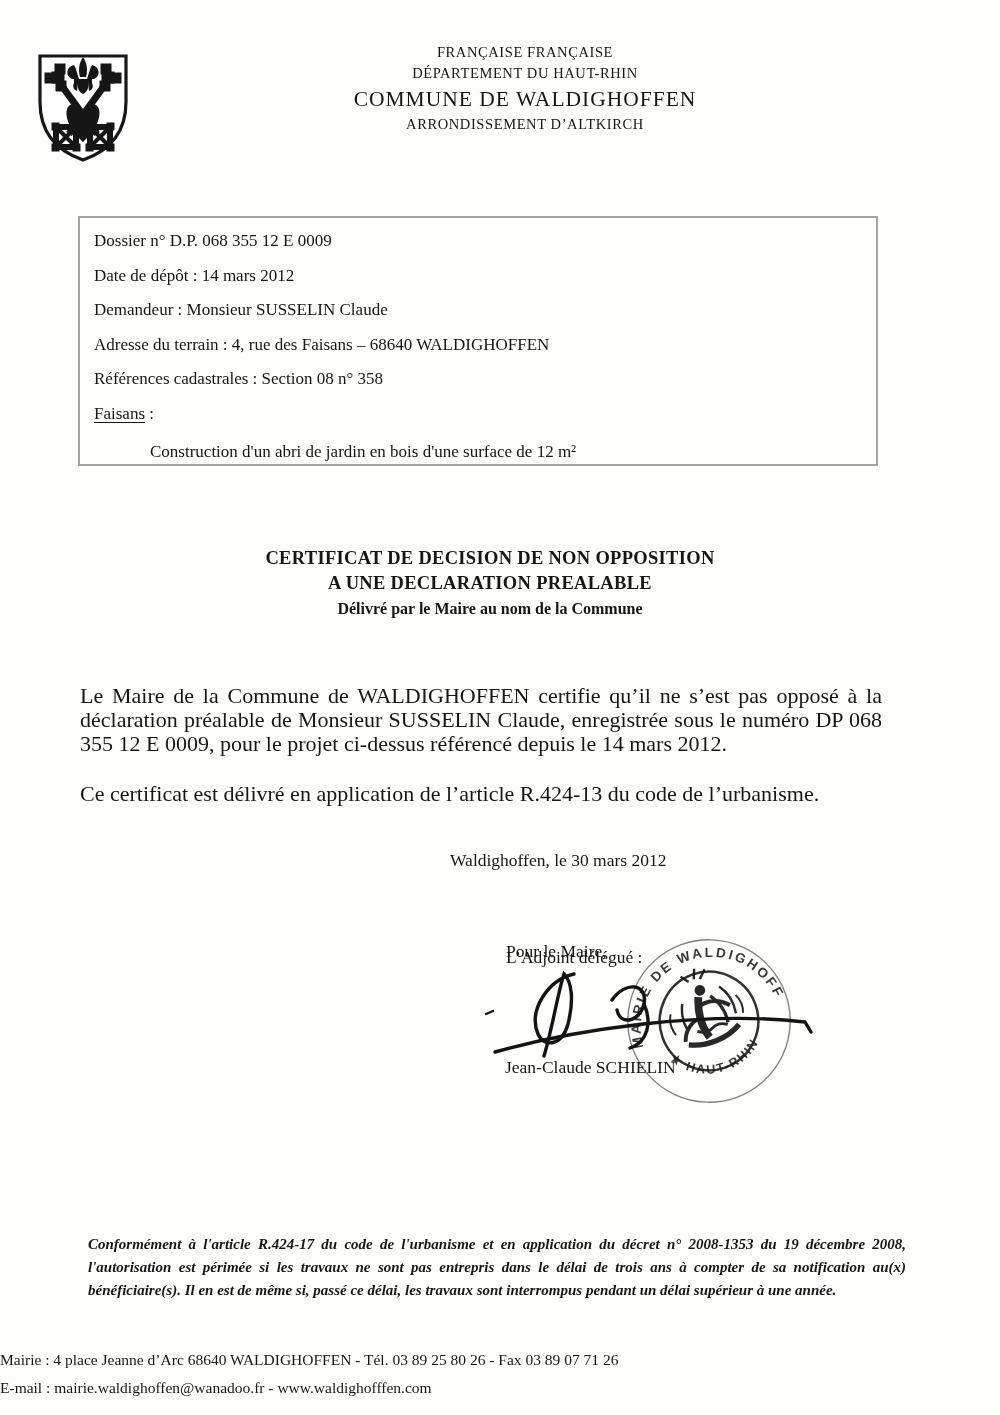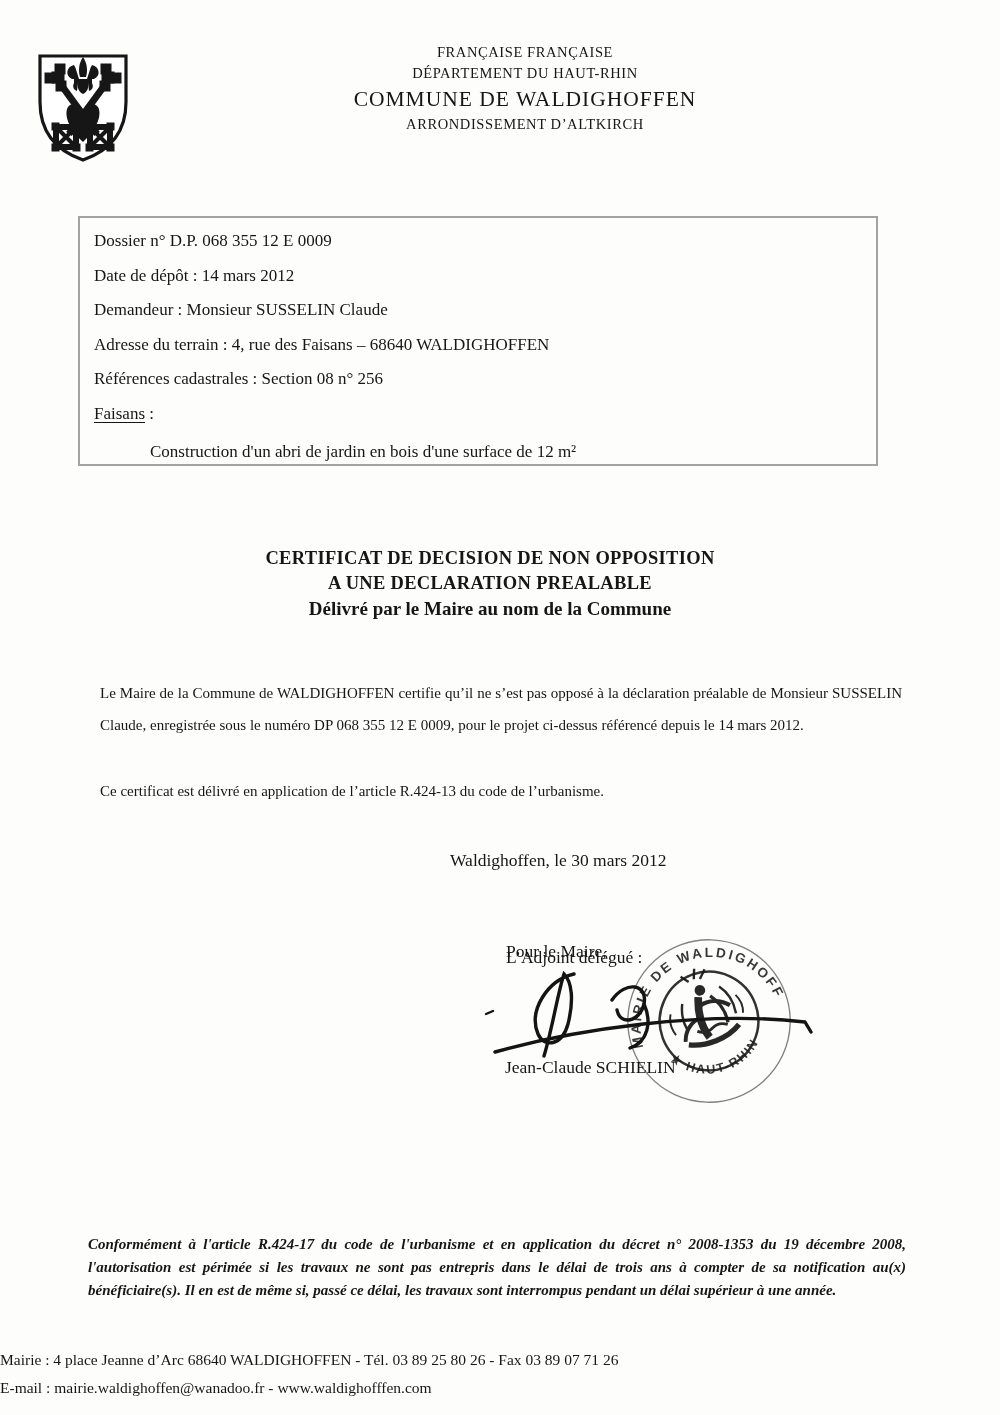--- a/index.html
+++ b/index.html
@@ -22,23 +22,23 @@
     position:absolute;left:78px;top:216px;width:782px;height:221px;
     border:2px solid #a3a3a3;background:transparent;
     padding:13px 0 12px 14px;font-size:17px;
   }
   .box-row{margin-bottom:14.5px;line-height:20px;}
   .u{text-decoration:underline;text-underline-offset:3px;}
   .box-desc{margin-top:18px;padding-left:56px;line-height:20px;}
   
   .title-block{position:absolute;left:80px;top:546px;width:820px;text-align:center;font-weight:bold;}
   .t1{font-size:18.5px;line-height:25px;letter-spacing:.3px;}
-  .t3{font-size:19px;line-height:25px;}
+  .t3{font-size:16px;line-height:25px;}
   
-  .para{position:absolute;left:100px;width:802px;font-size:15px;line-height:32px;text-align:justify;}
+  .para{position:absolute;left:80px;width:802px;font-size:22px;line-height:24px;text-align:justify;}
   .p1{top:662px;}
   .p2{top:760px;}
   .date-line{position:absolute;left:450px;top:850px;font-size:17.5px;font-family:Liberation Serif, serif;}
   
   .sig-label{position:absolute;left:506px;font-size:17.5px;line-height:25px;}
   .lbl1{top:939px;}
   .lbl2{top:945px;}
   .signatory-name{position:absolute;left:505px;top:1057px;font-size:17.5px;z-index:1;}
   .signature-svg{position:absolute;left:478px;top:952px;width:345px;height:115px;z-index:3;}
   .stamp-svg{position:absolute;left:622px;top:934px;width:174px;height:174px;z-index:2;mix-blend-mode:multiply;}
@@ -109,21 +109,21 @@
     <div class="h-small">DÉPARTEMENT DU HAUT-RHIN</div>
     <div class="h-big">COMMUNE DE WALDIGHOFFEN</div>
     <div class="h-small">ARRONDISSEMENT D’ALTKIRCH</div>
   </div>
 
   <div class="dossier-box">
     <div class="box-row">Dossier n° D.P. 068 355 12 E 0009</div>
     <div class="box-row">Date de dépôt : 14 mars 2012</div>
     <div class="box-row">Demandeur : Monsieur SUSSELIN Claude</div>
     <div class="box-row">Adresse du terrain : 4, rue des Faisans – 68640 WALDIGHOFFEN</div>
-    <div class="box-row">Références cadastrales : Section 08 n° 256</div>
+    <div class="box-row">Références cadastrales : Section 08 n° 358</div>
     <div class="box-row"><span class="u">Faisans</span><span> :</span></div>
     <div class="box-desc">Construction d'un abri de jardin en bois d'une surface de 12 m²</div>
   </div>
 
   <div class="title-block">
     <div class="t1">CERTIFICAT DE DECISION DE NON OPPOSITION</div>
     <div class="t1">A UNE DECLARATION PREALABLE</div>
     <div class="t3">Délivré par le Maire au nom de la Commune</div>
   </div>
 

